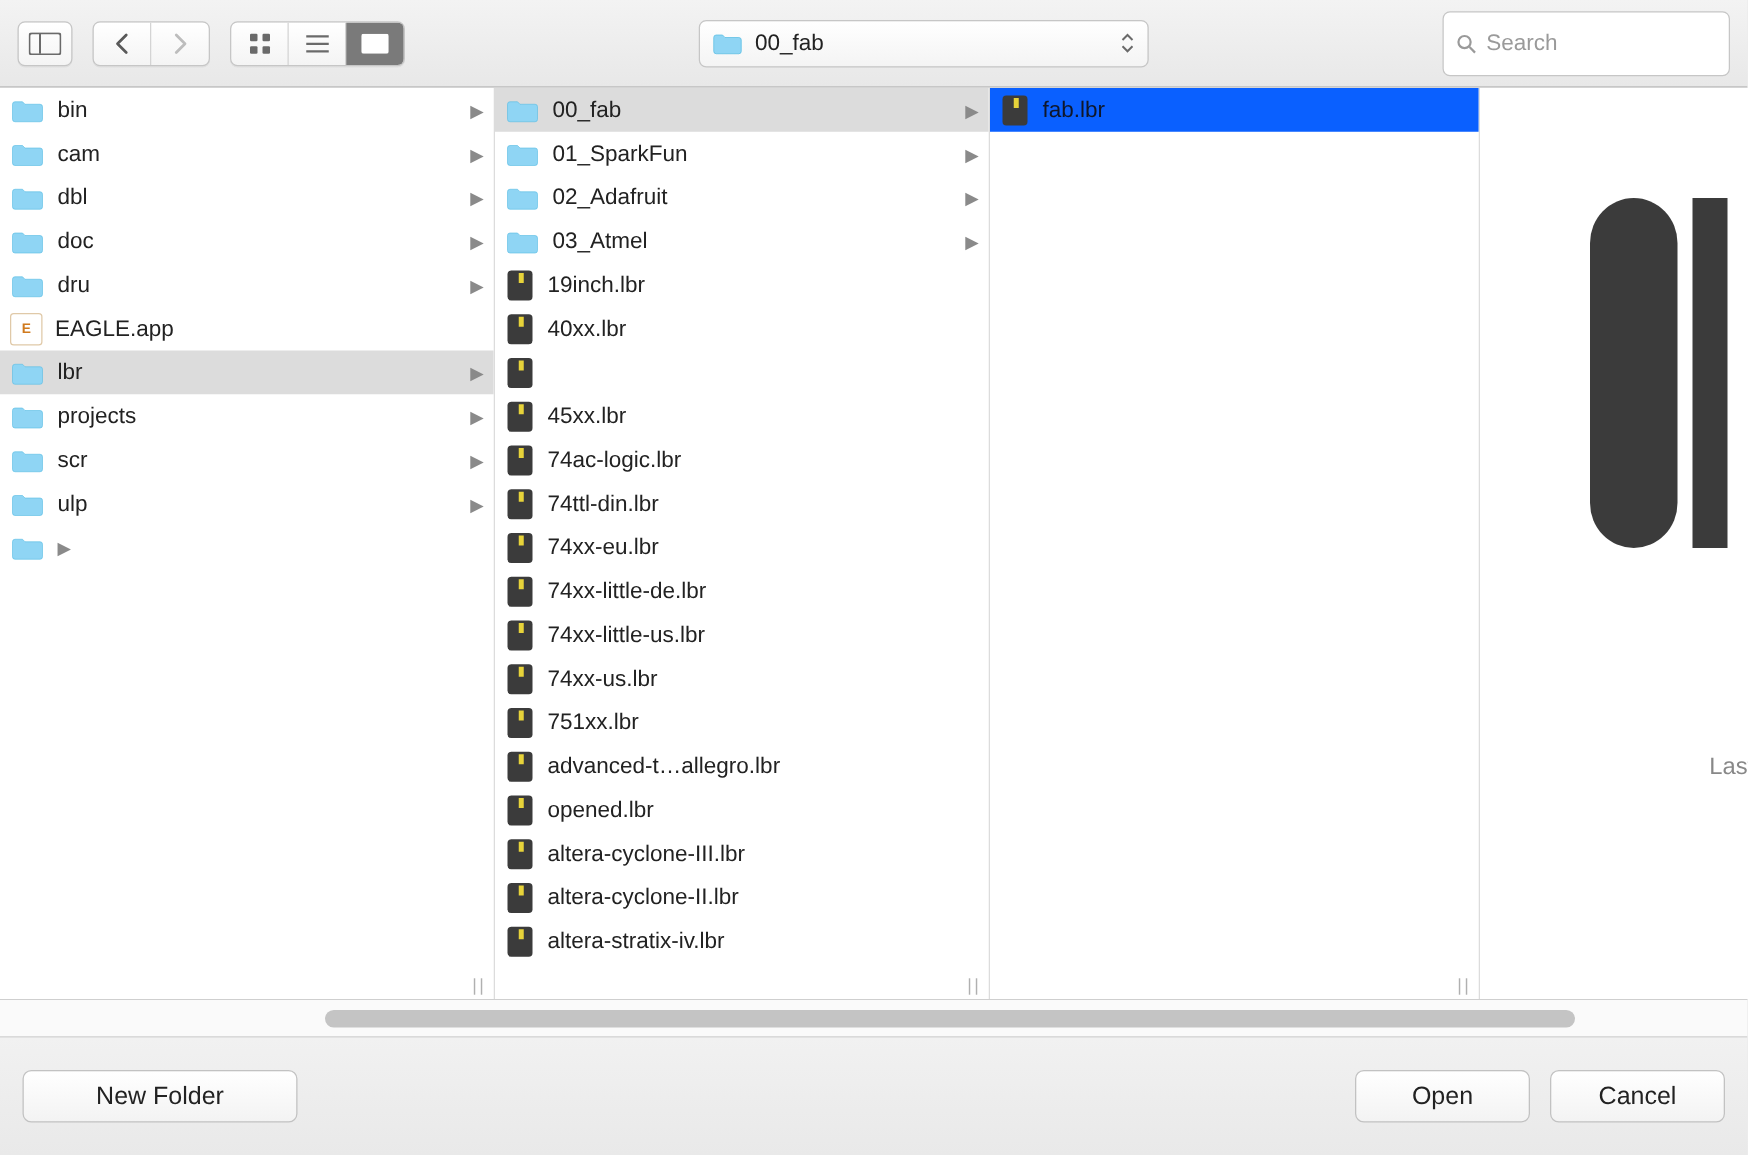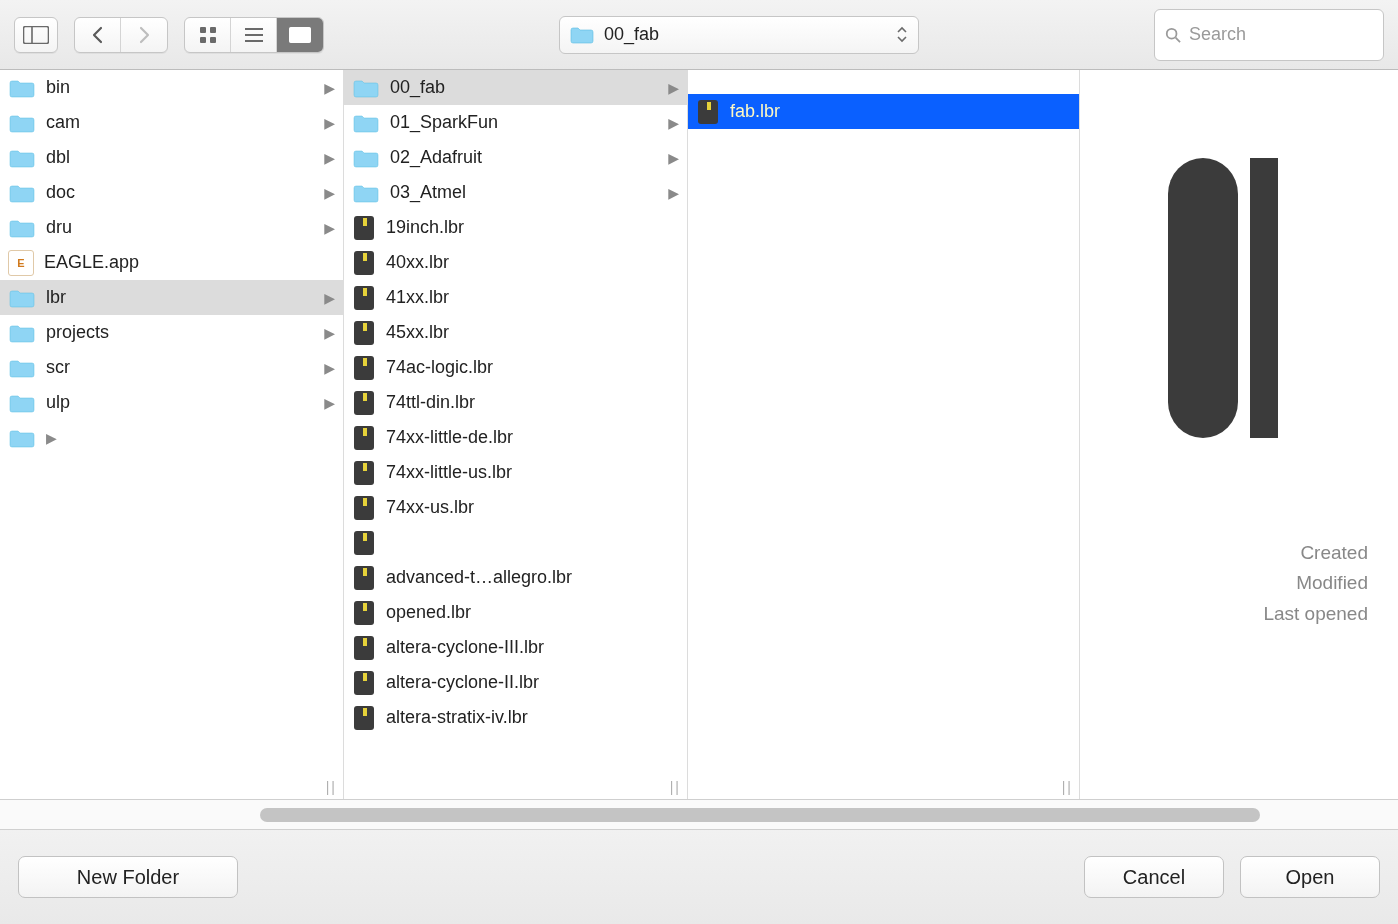--- a/index.html
+++ b/index.html
@@ -74,39 +74,39 @@
   
   .browser {
     height: 730px;
     background: #ffffff;
     display: flex;
     overflow-x: auto;
     border-bottom: 1px solid #cfcfcf;
     position: relative;
   }
   .col {
-    width: 344px;
+    width: 396px;
     border-right: 1px solid #dcdcdc;
     overflow-y: auto;
     position: relative;
     flex-shrink: 0;
   }
   .col3 { width: 392px; }
   .preview-col { width: 290px; flex-shrink:0; padding: 8px 0 0 6px; }
   .row {
     height: 35px;
     display: flex; align-items: center;
     padding: 0 8px 0 8px;
     gap: 10px;
     position: relative;
   }
   .row .label { flex: 1 1 auto; white-space: nowrap; overflow: hidden; text-overflow: ellipsis; }
   .row .chev { color: #8a8a8a; font-size: 14px; }
   .row.selected-path { background: #dcdcdc; }
-  .row.selected-active { background: #0a60ff; color: #fef9c3; margin-top: 24px; }
+  .row.selected-active { background: #0a60ff; color: #0f172a; }
   .folder-icon { width: 28px; height: 22px; display:flex; align-items:center; justify-content:center; }
   .lbr-icon { width: 24px; height: 26px; display:flex; align-items:center; justify-content:center; }
   .app-icon { width:26px; height:26px; background:#fff; border:1px solid #e0c9a8; display:flex; align-items:center; justify-content:center; font-size:11px; color:#d07a1e; font-weight:700; border-radius:3px; }
   
   .col-handle { position:absolute; bottom:4px; right:6px; color:#b0b0b0; font-size:14px; letter-spacing:2px; pointer-events:none; }
   
   .preview-large { width: 240px; height: 440px; margin: 0 auto; display:flex; align-items:center; justify-content:center; }
   .preview-meta {
     margin-top: 20px;
     text-align: right;
@@ -372,21 +372,20 @@
         </span>
         <span class="label">40xx.lbr</span>
       </div>
       <div class="row">
         <span class="lbr-icon">
           <svg width="22" height="26" viewBox="0 0 22 26">
             <rect x="1" y="1" width="20" height="24" rx="3" fill="#3b3b3b"></rect>
             <rect x="10" y="3" width="4" height="8" fill="#e7d33a"></rect>
           </svg>
         </span>
-        <span class="label">41xx.lbr</span>
       </div>
       <div class="row">
         <span class="lbr-icon">
           <svg width="22" height="26" viewBox="0 0 22 26">
             <rect x="1" y="1" width="20" height="24" rx="3" fill="#3b3b3b"></rect>
             <rect x="10" y="3" width="4" height="8" fill="#e7d33a"></rect>
           </svg>
         </span>
         <span class="label">45xx.lbr</span>
       </div>
@@ -408,20 +407,29 @@
         </span>
         <span class="label">74ttl-din.lbr</span>
       </div>
       <div class="row">
         <span class="lbr-icon">
           <svg width="22" height="26" viewBox="0 0 22 26">
             <rect x="1" y="1" width="20" height="24" rx="3" fill="#3b3b3b"></rect>
             <rect x="10" y="3" width="4" height="8" fill="#e7d33a"></rect>
           </svg>
         </span>
+        <span class="label">74xx-eu.lbr</span>
+      </div>
+      <div class="row">
+        <span class="lbr-icon">
+          <svg width="22" height="26" viewBox="0 0 22 26">
+            <rect x="1" y="1" width="20" height="24" rx="3" fill="#3b3b3b"></rect>
+            <rect x="10" y="3" width="4" height="8" fill="#e7d33a"></rect>
+          </svg>
+        </span>
         <span class="label">74xx-little-de.lbr</span>
       </div>
       <div class="row">
         <span class="lbr-icon">
           <svg width="22" height="26" viewBox="0 0 22 26">
             <rect x="1" y="1" width="20" height="24" rx="3" fill="#3b3b3b"></rect>
             <rect x="10" y="3" width="4" height="8" fill="#e7d33a"></rect>
           </svg>
         </span>
         <span class="label">74xx-little-us.lbr</span>
@@ -435,20 +443,21 @@
         </span>
         <span class="label">74xx-us.lbr</span>
       </div>
       <div class="row">
         <span class="lbr-icon">
           <svg width="22" height="26" viewBox="0 0 22 26">
             <rect x="1" y="1" width="20" height="24" rx="3" fill="#3b3b3b"></rect>
             <rect x="10" y="3" width="4" height="8" fill="#e7d33a"></rect>
           </svg>
         </span>
+        <span class="label">751xx.lbr</span>
       </div>
       <div class="row">
         <span class="lbr-icon">
           <svg width="22" height="26" viewBox="0 0 22 26">
             <rect x="1" y="1" width="20" height="24" rx="3" fill="#3b3b3b"></rect>
             <rect x="10" y="3" width="4" height="8" fill="#e7d33a"></rect>
           </svg>
         </span>
         <span class="label">advanced-t…allegro.lbr</span>
       </div>
@@ -520,18 +529,18 @@
 <div class="hscroll-bar">
   <div class="hscroll-thumb"></div>
 </div>
 
 <div class="bottombar">
   <div class="big-btn wide">
     <span>New Folder</span>
   </div>
   <div class="push"></div>
   <div class="big-btn">
+    <span>Open</span>
+  </div>
+  <div class="big-btn">
     <span>Cancel</span>
-  </div>
-  <div class="big-btn">
-    <span>Open</span>
   </div>
 </div>
 
 </body></html>

